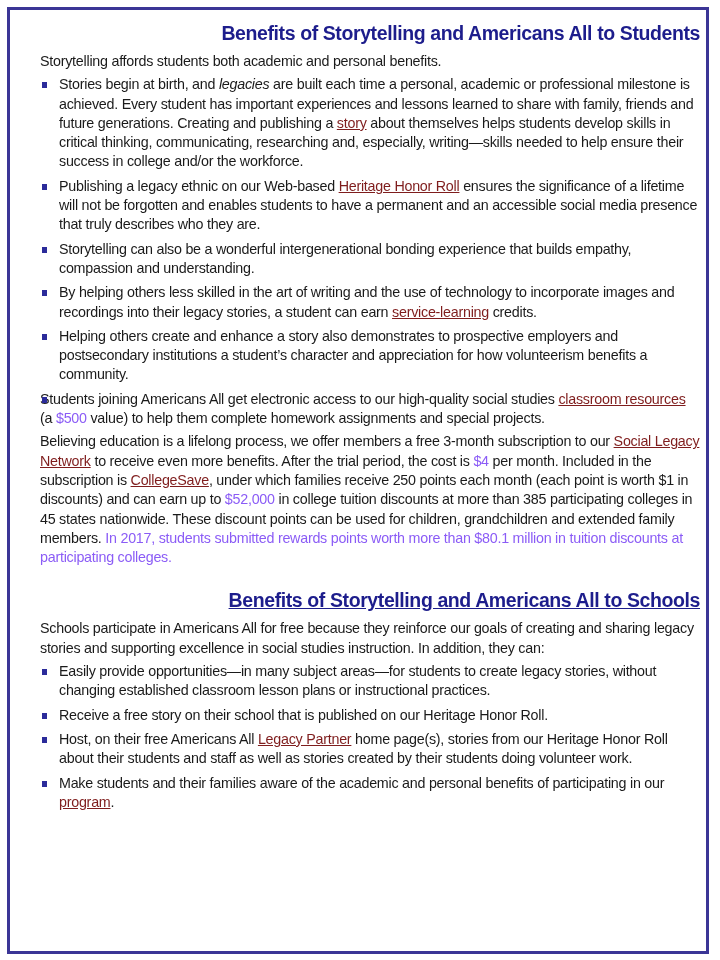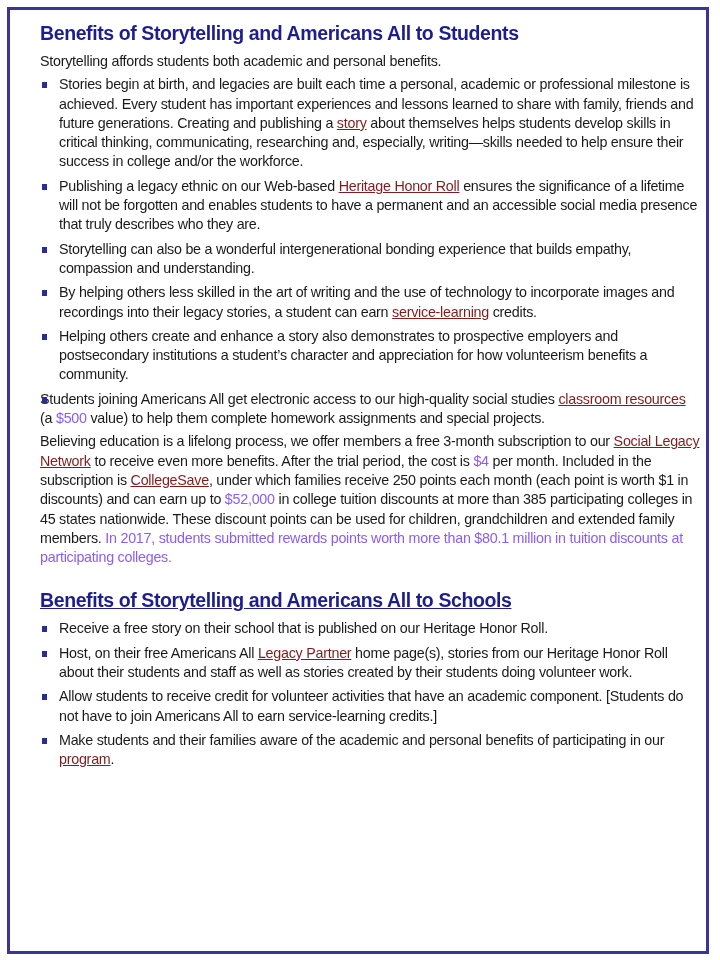--- a/index.html
+++ b/index.html
@@ -8,33 +8,33 @@
     position: absolute; left: 7px; top: 7px; width: 696px; height: 941px;
     border: 3px solid #3b3596; background: #ffffff;
   }
   .content {
     position: absolute; left: 30px; top: 10px; width: 660px;
     font-family: "Liberation Sans", sans-serif; font-size: 14.3px; color: #1a1a1a;
     letter-spacing: -0.25px;
   }
   h1 {
     font-family: "Liberation Sans", sans-serif; font-weight: bold; color: #1d1d8c;
-    font-size: 19.5px; text-align: left; margin: 0 0 6px 0; letter-spacing: -0.4px;
+    font-size: 19.5px; text-align: right; margin: 0 0 6px 0; letter-spacing: -0.4px;
     line-height: 26px;
   }
   h1.second { margin-top: 20px; text-decoration: underline; }
   p { margin: 0 0 4px 0; line-height: 19.3px; }
   ul { list-style: none; margin: 0 0 4px 0; padding: 0; }
   li { position: relative; padding-left: 19px; line-height: 19.3px; margin-bottom: 5px; }
   li .bullet {
     position: absolute; left: 2px; top: 7px; width: 5px; height: 6px; background: #2b2b9a;
   }
   a.link { color: #7f1d1d; text-decoration: underline; }
   .blue { color: #8b5cf6; }
-  .em { }
+  .em { font-style: italic; }
   li.bold { font-weight: bold; color: #2e2e9e; letter-spacing: -0.1px; }
 </style>
 </head>
 <body>
 
 <div class="frame">
   <div class="content">
 
     <h1>Benefits of Storytelling and Americans All to Students</h1>
     <p>Storytelling affords students both academic and personal benefits.</p>
@@ -61,30 +61,31 @@
       <li class="bold">
         <span class="bullet"></span>
       </li>
     </ul>
 
     <p><span>Students joining Americans All get electronic access to our high-quality social studies </span><a class="link">classroom resources</a><span> (a </span><span class="blue">$500</span><span> value) to help them complete homework assignments and special projects.</span></p>
 
     <p><span>Believing education is a lifelong process, we offer members a free 3-month subscription to our </span><a class="link">Social Legacy Network</a><span> to receive even more benefits. After the trial period, the cost is </span><span class="blue">$4</span><span> per month. Included in the subscription is </span><a class="link">CollegeSave</a><span>, under which families receive 250 points each month (each point is worth $1 in discounts) and can earn up to </span><span class="blue">$52,000</span><span> in college tuition discounts at more than 385 participating colleges in 45 states nationwide. These discount points can be used for children, grandchildren and extended family members. </span><span class="blue">In 2017, students submitted rewards points worth more than $80.1 million in tuition discounts at participating colleges.</span></p>
 
     <h1 class="second">Benefits of Storytelling and Americans All to Schools</h1>
+    <p>Schools participate in Americans All for free because they reinforce our goals of creating and sharing legacy stories and supporting excellence in social studies instruction. In addition, they can:</p>
 
     <ul>
+      <li>
+        <span class="bullet"></span><span>Easily provide opportunities—in many subject areas—for students to create legacy stories, without changing established classroom lesson plans or instructional practices.</span>
+      </li>
       <li>
         <span class="bullet"></span><span>Receive a free story on their school that is published on our Heritage Honor Roll.</span>
       </li>
       <li>
         <span class="bullet"></span><span>Host, on their free Americans All </span><a class="link">Legacy Partner</a><span> home page(s), stories from our Heritage Honor Roll about their students and staff as well as stories created by their students doing volunteer work.</span>
-      </li>
-      <li>
-        <span class="bullet"></span><span>Allow students to receive credit for volunteer activities that have an academic component. [Students do not have to join Americans All to earn service-learning credits.]</span>
       </li>
       <li>
         <span class="bullet"></span><span>Make students and their families aware of the academic and personal benefits of participating in our </span><a class="link">program</a><span>.</span>
       </li>
     </ul>
 
   </div>
 </div>
 
 </body></html>

